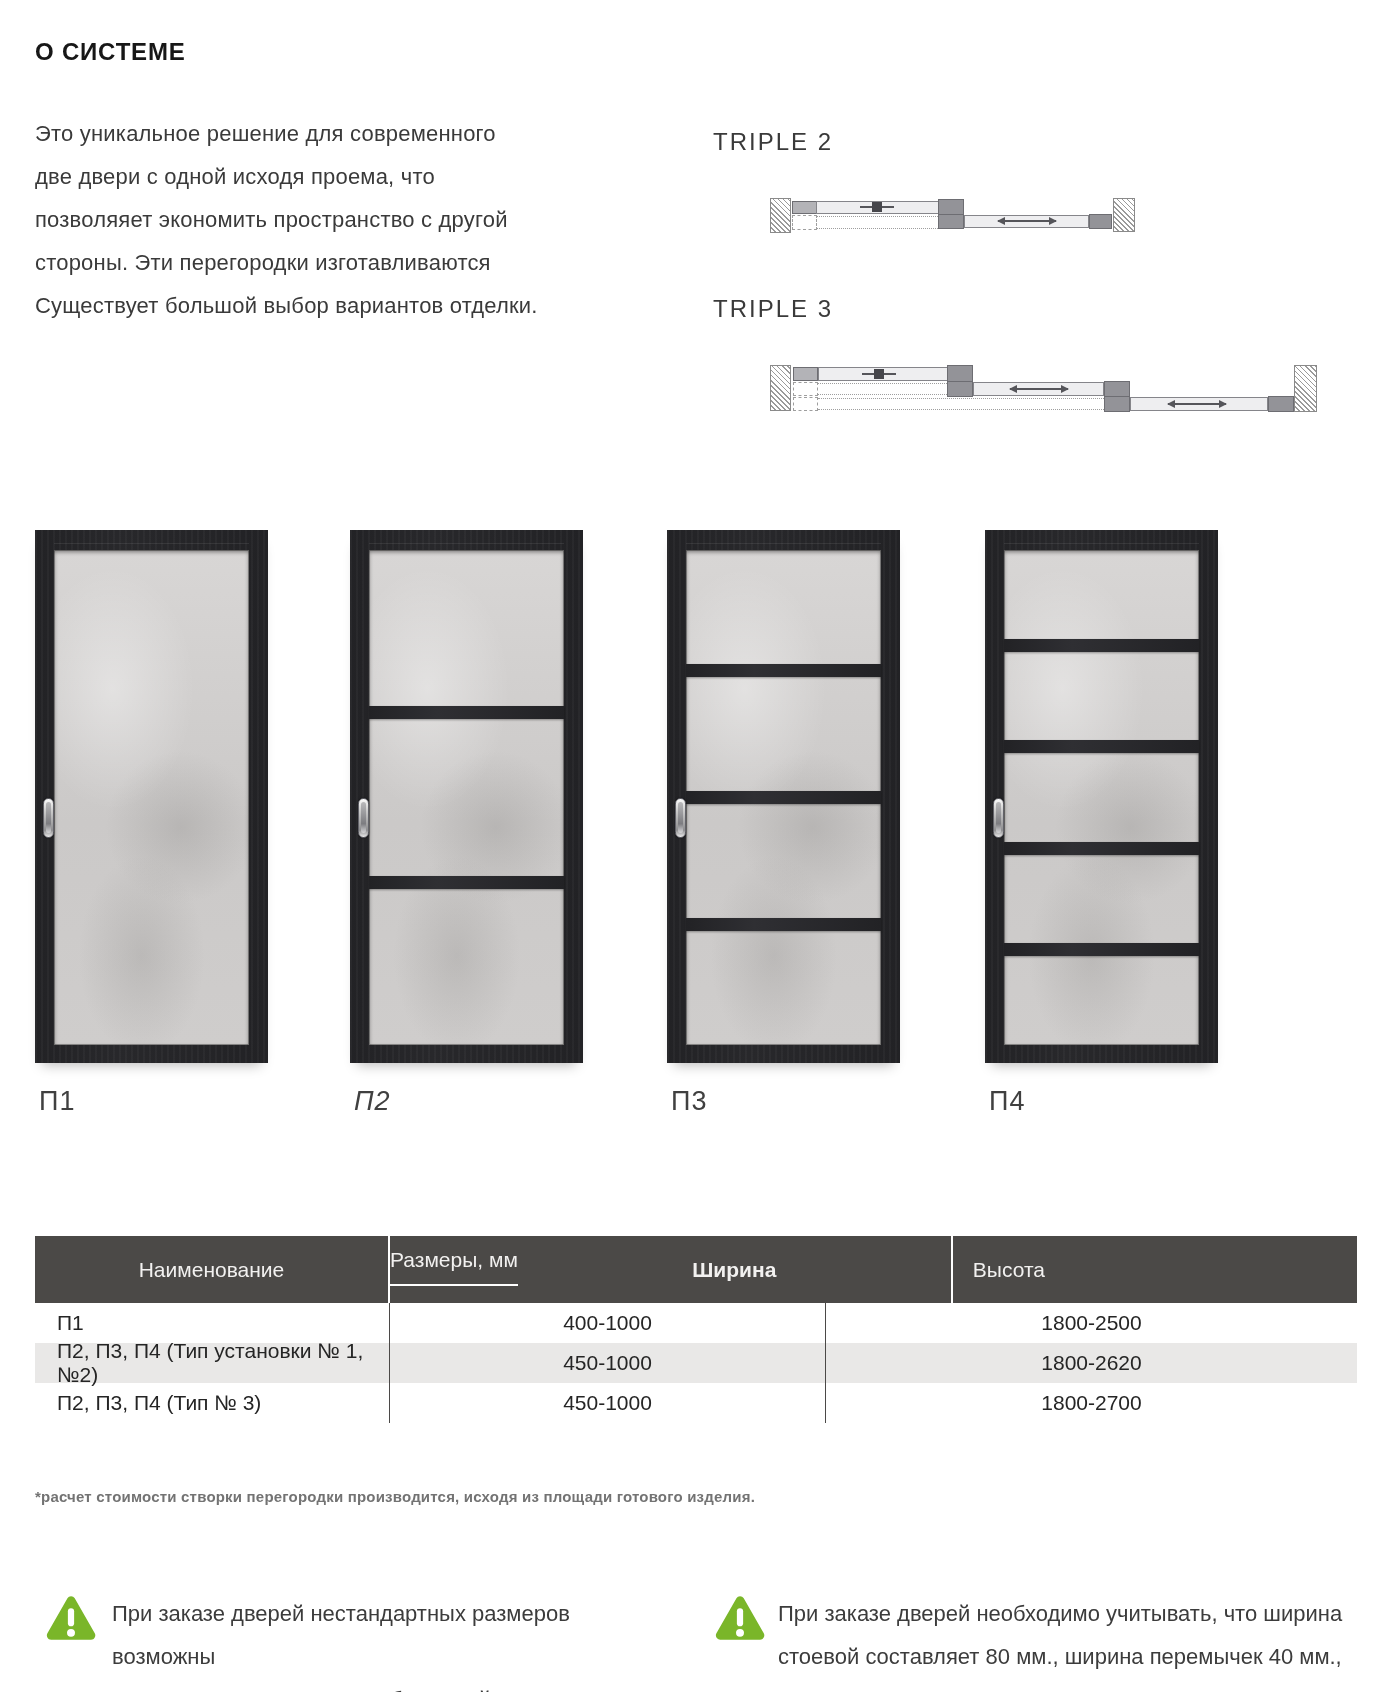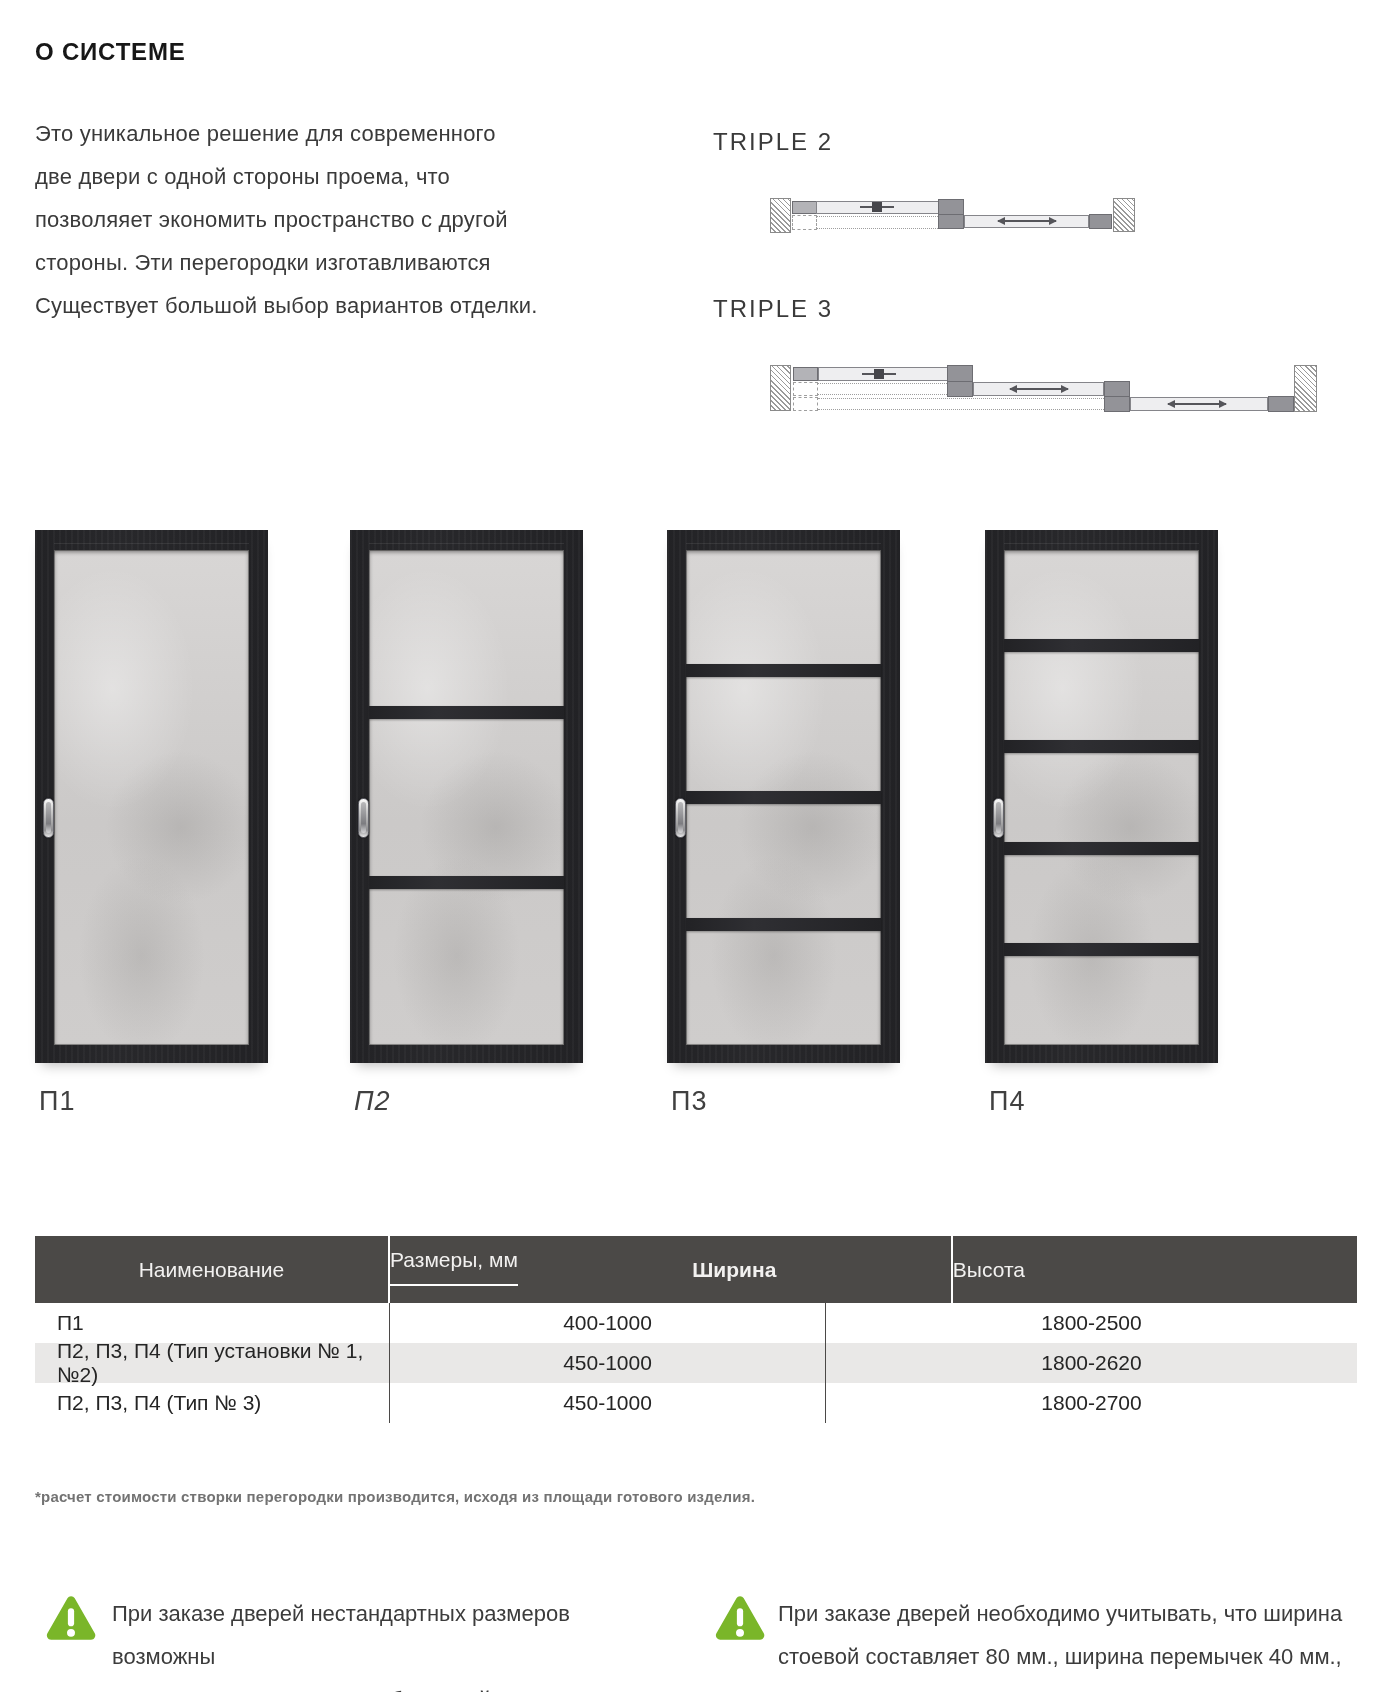--- a/index.html
+++ b/index.html
@@ -69,42 +69,42 @@
   .table{position:absolute;left:35px;top:1236px;width:1322px;font-size:21px;}
   .thead{display:flex;background:var(--thead);color:#f2f1f0;}
   .th-name{width:355px;display:flex;align-items:center;justify-content:center;
            border-right:2px solid #ffffff;box-sizing:border-box;}
   .th-right{flex:1;display:flex;}
   .th-group{height:50px;display:flex;align-items:center;justify-content:center;
             border-bottom:2px solid #ffffff;box-sizing:border-box;}
   .th-sub{display:flex;height:67px;}
   .th-w{width:435px;display:flex;align-items:center;justify-content:center;
         border-right:2px solid #ffffff;box-sizing:border-box;font-weight:bold;}
-  .th-h{flex:1;display:flex;align-items:center;justify-content:center;}
+  .th-h{flex:1;display:flex;align-items:center;justify-content:center;padding-left:20px;}
   .trow{display:flex;height:40px;align-items:stretch;color:#252525;}
   .trow.alt{background:var(--rowalt);}
   .td-name{width:355px;display:flex;align-items:center;padding-left:22px;box-sizing:border-box;
            border-right:1px solid #4b4947;}
   .td-w{width:436px;display:flex;align-items:center;justify-content:center;box-sizing:border-box;
         border-right:1px solid #4b4947;}
   .td-h{flex:1;display:flex;align-items:center;justify-content:center;}
 
   .warn-icon{position:absolute;width:52px;height:50px;}
   .warn-icon .tri{fill:var(--accent);}
 </style>
 </head>
 <body>
 
 <div class="page">
 
   <div class="abs h-main" style="left:35px;top:38px;">О СИСТЕМЕ</div>
 
   <div class="abs" style="left:35px;top:112px;width:640px;">
     <span class="para-line">Это уникальное решение для современного</span>
-    <span class="para-line">две двери с одной стороны проема, что</span>
+    <span class="para-line">две двери с одной исходя проема, что</span>
     <span class="para-line">позволяяет экономить пространство с другой</span>
     <span class="para-line">стороны. Эти перегородки изготавливаются</span>
     <span class="para-line">Существует большой выбор вариантов отделки.</span>
   </div>
 
   <div class="abs diag-label" style="left:713px;top:128px;">TRIPLE 2</div>
 
   <div class="abs" style="left:0;top:0;">
     <div class="abs wall" style="left:770px;top:198px;width:21px;height:35px;"></div>
     <div class="abs dblock light" style="left:792px;top:201px;width:25px;height:13px;"></div>

